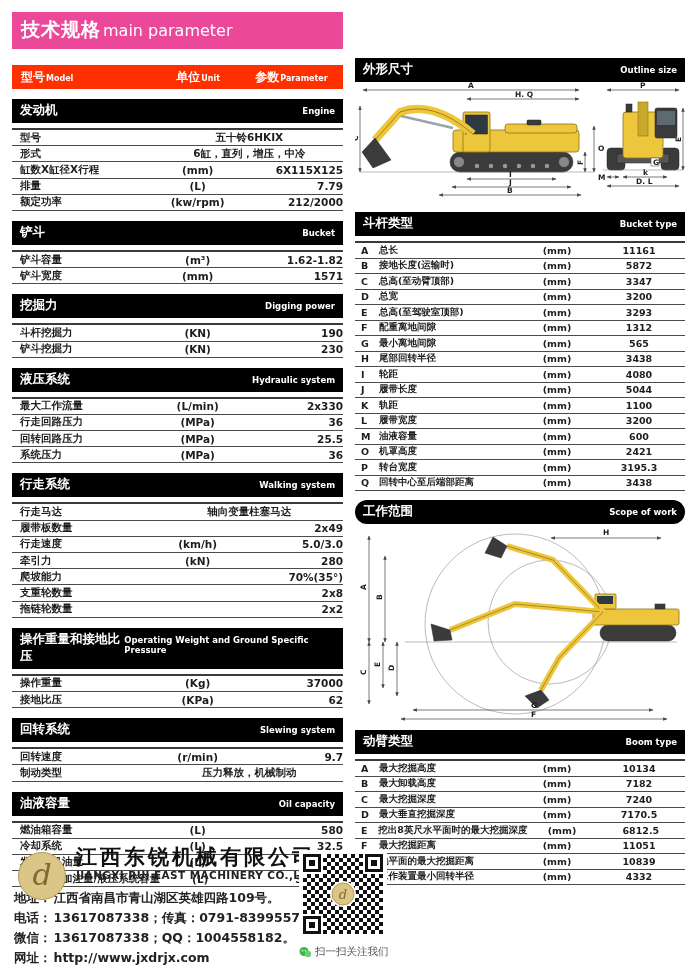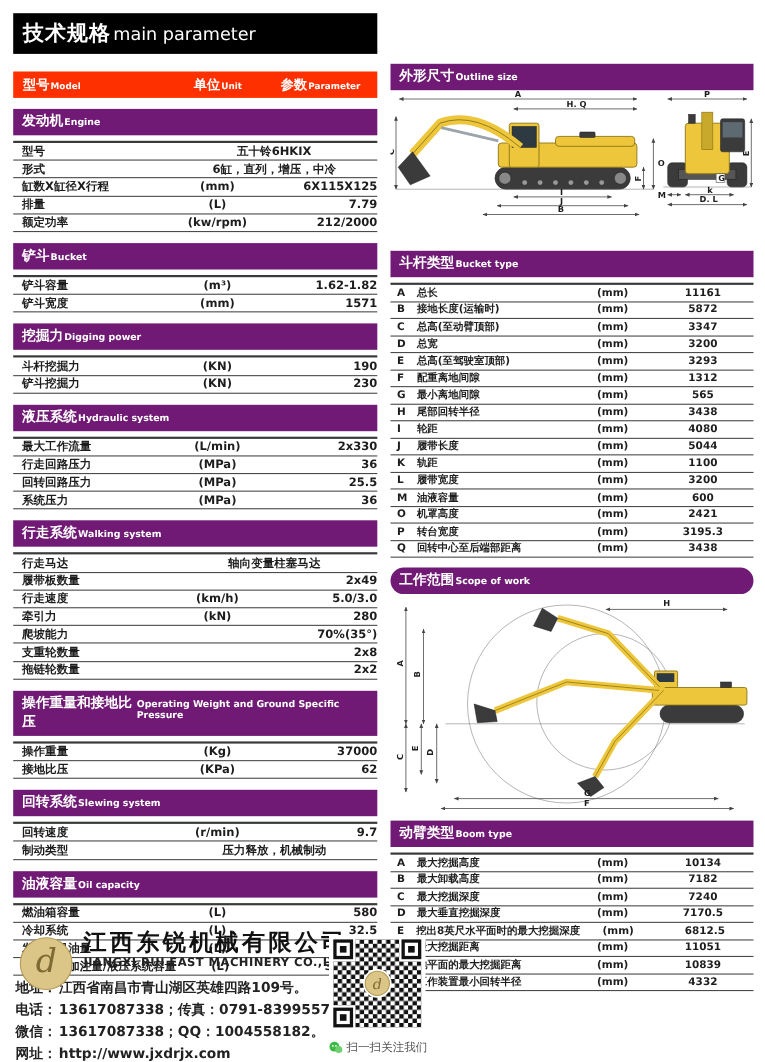--- a/index.html
+++ b/index.html
@@ -4,34 +4,34 @@
 <style>
   html,body{margin:0;padding:0;}
   body{
     width:695px;height:965px;background:#ffffff;position:relative;
     font-family:"DejaVu Sans","Liberation Sans",sans-serif;color:#222;
     overflow:hidden;
   }
   .col-left{position:absolute;left:12px;top:12px;width:331px;}
   .col-right{position:absolute;left:355px;top:58px;width:330px;}
 
-  .main-header{background:#000000;color:#fff;padding:5px 9px 6px 9px;display:flex;align-items:baseline;}
+  .main-header{background:#ec4899;color:#fff;padding:5px 9px 6px 9px;display:flex;align-items:baseline;}
   .main-header .cn{font-size:19px;font-weight:bold;letter-spacing:1px;}
   .main-header .en{font-size:16px;font-weight:normal;margin-left:2px;}
 
   .red-bar{margin-top:16px;background:#ff3000;color:#fff;height:24px;display:flex;align-items:center;}
   .red-bar .cell{display:flex;align-items:baseline;}
   .red-bar .c1{width:42%;padding-left:9px;}
   .red-bar .c2{width:26%;justify-content:center;}
   .red-bar .c3{width:32%;justify-content:center;}
   .red-bar .cn{font-size:12px;font-weight:bold;}
   .red-bar .en{font-size:8px;font-weight:bold;margin-left:1px;}
 
   .sec{margin-top:10px;}
-  .sec-head{background:#701a75;color:#fff;padding:3px 8px 4px 8px;display:flex;align-items:baseline;}
+  .sec-head{background:#000000;color:#fff;padding:3px 8px 4px 8px;display:flex;align-items:baseline;justify-content:space-between;}
   .sec-head .cn{font-size:12.5px;font-weight:bold;}
   .sec-head .en{font-size:8.5px;font-weight:bold;margin-left:1px;}
   .tbody{margin-top:5px;border-top:2px solid #3a3a3a;}
   .trow{display:flex;align-items:center;height:15.2px;border-bottom:1px solid #4a4a4a;
         font-size:10.5px;font-weight:bold;color:#1d1d1d;}
   .trow .tlabel{width:42%;padding-left:8px;white-space:nowrap;}
   .trow .tunit{width:26%;text-align:center;}
   .trow .tvalue{width:32%;text-align:right;}
   .trow.span .tvalue{width:58%;text-align:center;}
 
@@ -384,21 +384,21 @@
       <line class="thin" x1="248" y1="88" x2="328" y2="88"></line>
       <line class="dim" x1="252" y1="95" x2="264" y2="95" marker-start="url(#ma)" marker-end="url(#ma)"></line>
       <text class="dl" x="243" y="98">M</text>
       <line class="dim" x1="268" y1="95" x2="312" y2="95" marker-start="url(#ma)" marker-end="url(#ma)"></line>
       <text class="dl" x="288" y="93">k</text>
       <line class="dim" x1="252" y1="104" x2="324" y2="104" marker-start="url(#ma)" marker-end="url(#ma)"></line>
       <text class="dl" x="281" y="102">D. L</text>
     </g>
   </svg>
 
-  <div class="sec" style="margin-top:20px;">
+  <div class="sec" style="margin-top:4px;">
     <div class="sec-head">
       <span class="cn">斗杆类型</span>
       <span class="en">Bucket type</span>
     </div>
     <div class="tbody-r">
 
     <div class="trow-r">
         <span class="tkey">A</span>
         <span class="tlabel">总长</span>
         <span class="tunit">(mm)</span>

